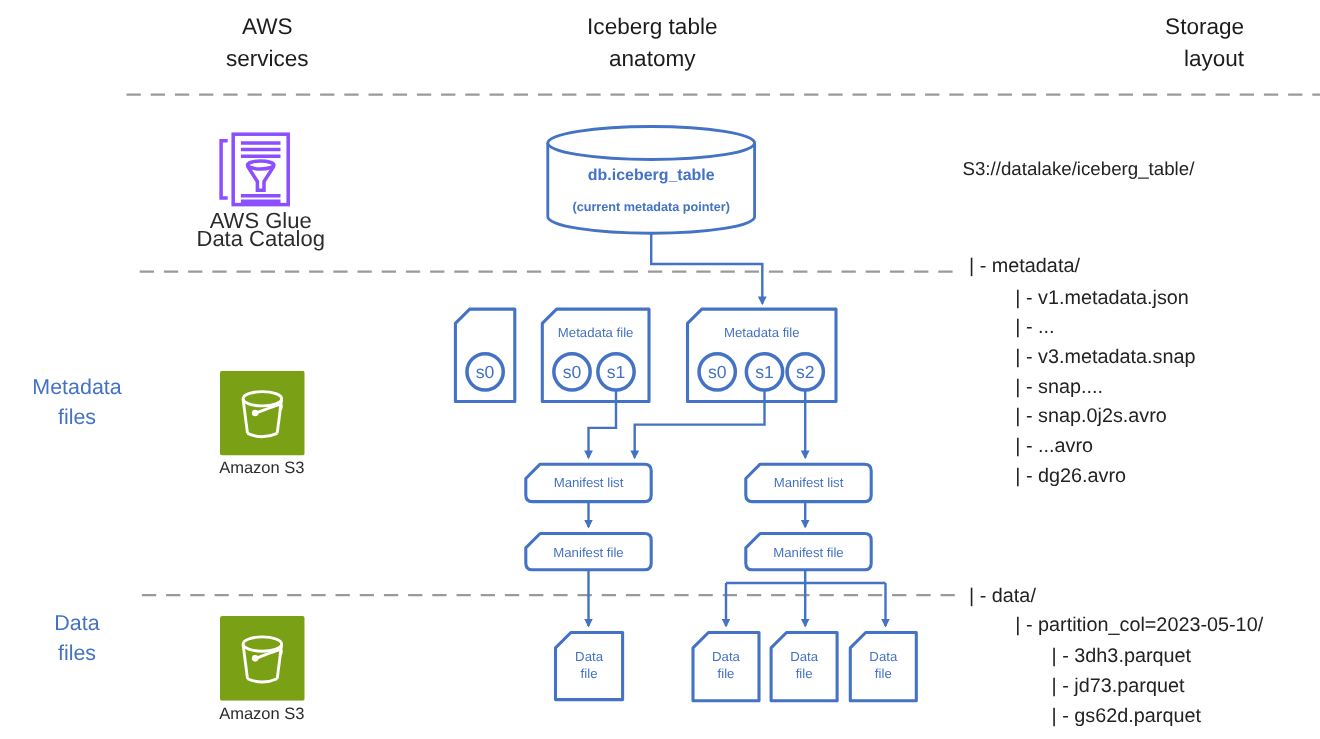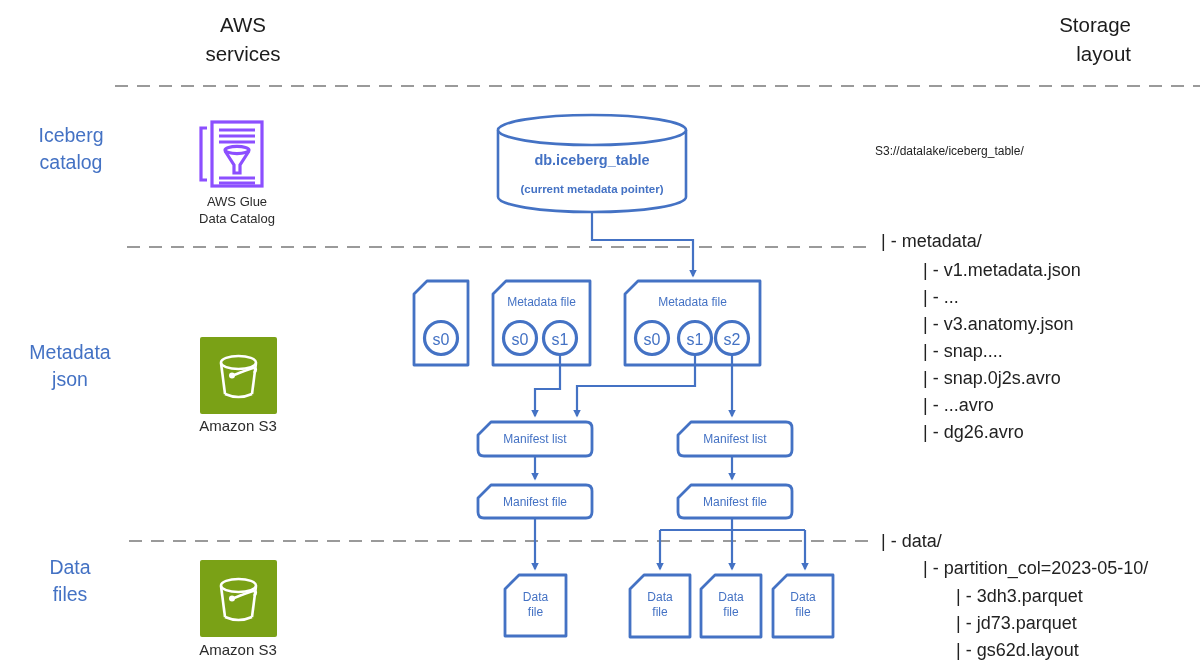--- a/index.html
+++ b/index.html
@@ -3,24 +3,24 @@
 <meta charset="utf-8">
 <style>
   html,body{margin:0;padding:0;background:#fff;}
   #canvas{
     position:relative;width:1200px;height:672px;background:#fff;overflow:hidden;
     font-family:Liberation Sans, sans-serif;color:#1f1f1f;margin-left:15px;
   }
   .abs{position:absolute;}
   .hdr{font-size:20.5px;line-height:29px;text-align:center;white-space:pre-line;color:#1c1c1c;}
   .rowlbl{font-size:19.5px;line-height:27px;text-align:center;white-space:pre-line;color:#4472C4;}
-  .caption{font-size:13px;line-height:17px;text-align:center;color:#2b2b2b;white-space:pre-line;}
+  .caption{font-size:20px;line-height:17px;text-align:center;color:#2b2b2b;white-space:pre-line;}
   .s3cap{font-size:15px;text-align:center;color:#2b2b2b;}
   .storage{font-size:18px;color:#222;white-space:pre;}
-  .root{font-size:12px;color:#222;}
+  .root{font-size:17px;color:#222;}
   .bluelbl{font-size:12px;color:#4472C4;text-align:center;}
   .circlbl{font-size:16px;color:#4472C4;text-align:center;}
   .datatxt{font-size:12px;line-height:14.5px;color:#4472C4;text-align:center;white-space:pre-line;}
   .cylt{font-size:14.5px;font-weight:bold;color:#4472C4;text-align:center;}
   .cyls{font-size:11.5px;font-weight:bold;color:#4472C4;text-align:center;}
   svg{display:block;}
 </style>
 </head>
 <body>
 
@@ -82,27 +82,27 @@
       <path d="M717,518 V530"></path>
       <path d="M645,530 H790"></path>
       <path d="M645,530 V569" marker-end="url(#arr)"></path>
       <path d="M717,530 V569" marker-end="url(#arr)"></path>
       <path d="M790,530 V569" marker-end="url(#arr)"></path>
     </g>
   </svg>
 
   <div class="abs hdr" style="left:128px;top:10px;width:200px;">AWS
 services</div>
+  <div class="abs hdr" style="left:468px;top:10px;width:220px;">Iceberg table
+anatomy</div>
   <div class="abs hdr" style="left:916px;top:10px;width:200px;text-align:right;">Storage
 layout</div>
 
-  <div class="abs rowlbl" style="left:8px;top:122px;width:96px;">Iceberg
-catalog</div>
   <div class="abs rowlbl" style="left:5px;top:339px;width:100px;">Metadata
-json</div>
+files</div>
   <div class="abs rowlbl" style="left:5px;top:554px;width:100px;">Data
 files</div>
 
   <svg class="abs" style="left:183px;top:119px" width="70" height="70" viewBox="0 0 70 70" fill="none" stroke="#8C4FFF" stroke-width="3.2">
     <path d="M9,9 H3 V61 H9"></path>
     <rect x="14" y="3" width="50" height="64"></rect>
     <path d="M21,11 H57 M21,17 H57 M21,23 H57"></path>
     <ellipse cx="39" cy="31" rx="12" ry="3.6"></ellipse>
     <path d="M27,32 L36,46 L36,54 L42,54 L42,46 L51,32"></path>
     <path d="M21,59 H57 M21,64 H57"></path>
@@ -161,25 +161,25 @@
   <div class="abs datatxt" style="left:686px;top:590px;width:60px;">Data
 file</div>
   <div class="abs datatxt" style="left:758px;top:590px;width:60px;">Data
 file</div>
 
   <div class="abs root" style="left:860px;top:144px;">S3://datalake/iceberg_table/</div>
 
   <div class="abs storage" style="left:866px;top:231px;">| - metadata/</div>
   <div class="abs storage" style="left:908px;top:260px;">| - v1.metadata.json</div>
   <div class="abs storage" style="left:908px;top:287px;">| - ...</div>
-  <div class="abs storage" style="left:908px;top:314px;">| - v3.anatomy.json</div>
+  <div class="abs storage" style="left:908px;top:314px;">| - v3.metadata.snap</div>
   <div class="abs storage" style="left:908px;top:341px;">| - snap....</div>
   <div class="abs storage" style="left:908px;top:368px;">| - snap.0j2s.avro</div>
   <div class="abs storage" style="left:908px;top:395px;">| - ...avro</div>
   <div class="abs storage" style="left:908px;top:422px;">| - dg26.avro</div>
 
   <div class="abs storage" style="left:866px;top:531px;">| - data/</div>
   <div class="abs storage" style="left:908px;top:558px;">| - partition_col=2023-05-10/</div>
   <div class="abs storage" style="left:941px;top:586px;">| - 3dh3.parquet</div>
   <div class="abs storage" style="left:941px;top:613px;">| - jd73.parquet</div>
-  <div class="abs storage" style="left:941px;top:640px;">| - gs62d.layout</div>
+  <div class="abs storage" style="left:941px;top:640px;">| - gs62d.parquet</div>
 
 </div>
 
 </body></html>

